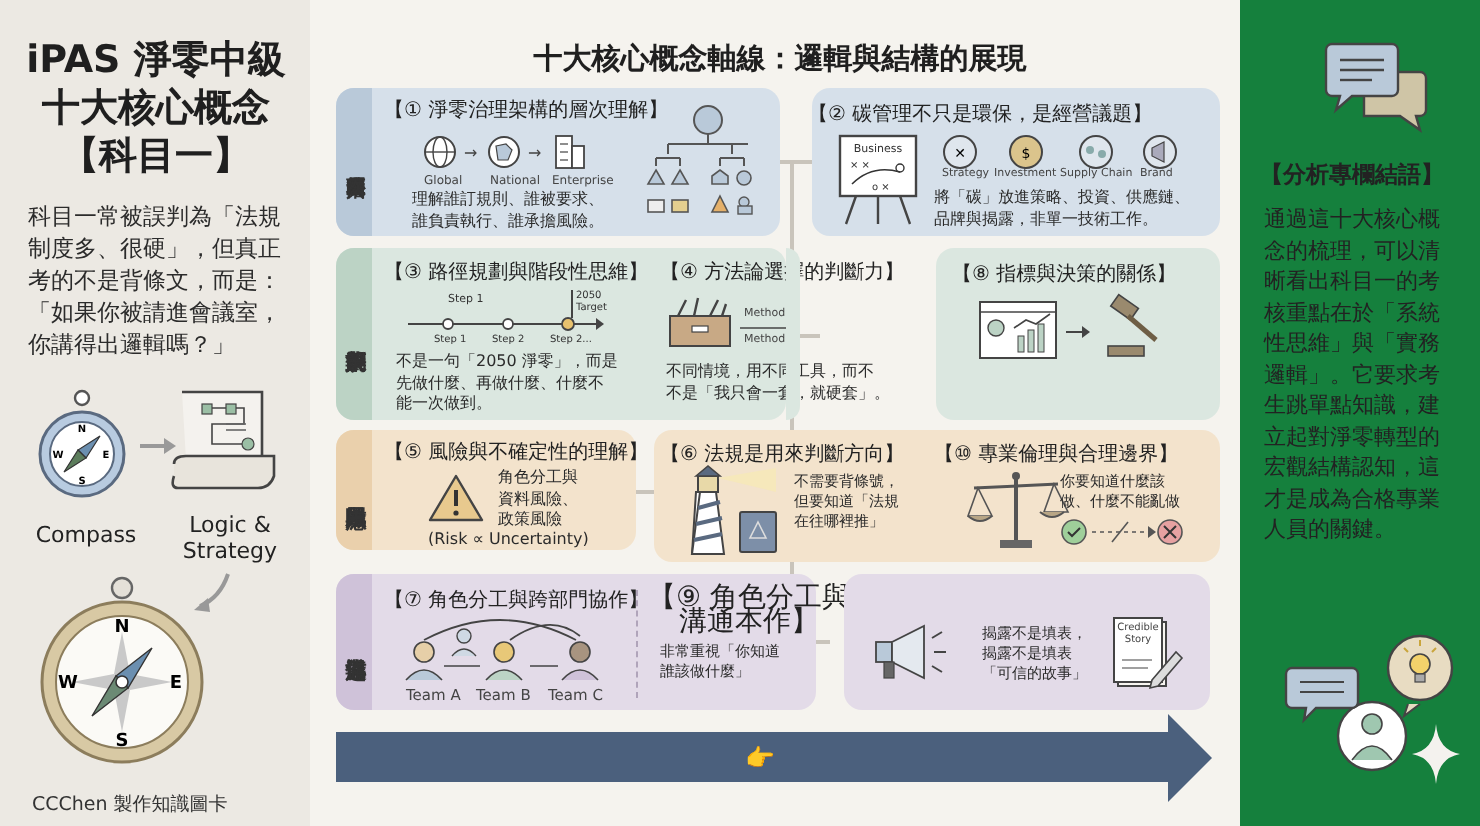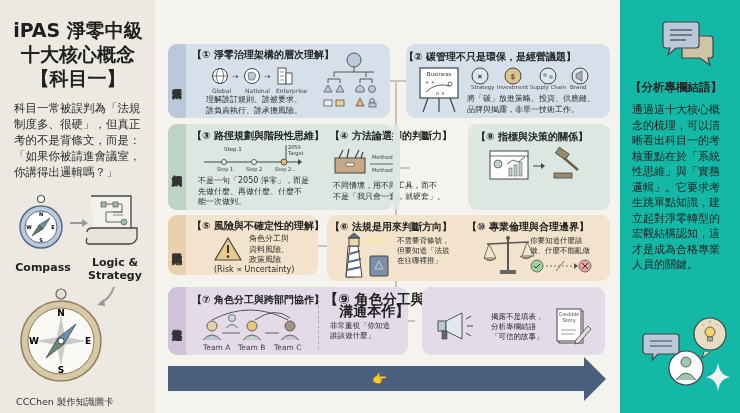--- a/index.html
+++ b/index.html
@@ -3,30 +3,30 @@
 <meta charset="utf-8">
 <style>
 *{box-sizing:border-box;margin:0;padding:0}
 html,body{width:740px;height:413px;overflow:hidden;background:#f5f3ee;font-family:"DejaVu Sans","Liberation Sans",sans-serif;color:#2b2b2b}
 .page{position:relative;width:740px;height:413px}
 
 .left{position:absolute;left:0;top:0;width:155px;height:413px;background:#ece9e3}
 .left .title{position:absolute;left:8px;top:18px;width:140px;text-align:center;font-weight:bold;font-size:19px;line-height:24px;color:#1f1f1f}
 .left .intro{position:absolute;left:14px;top:100px;width:128px;font-size:11.5px;line-height:16px;color:#2b2b2b}
 .left .credit{position:absolute;left:16px;top:396px;font-size:9.5px;color:#333}
-.lbl{position:absolute;font-weight:bold;font-size:10.5px;text-align:center;line-height:12px;color:#222}
-
-.right{position:absolute;left:620px;top:0;width:120px;height:413px;background:#14b8a6}
+.lbl{position:absolute;font-weight:normal;font-size:10.5px;text-align:center;line-height:12px;color:#222}
+
+.right{position:absolute;left:620px;top:0;width:120px;height:413px;background:#15803d}
 .right .rtitle{position:absolute;left:10px;top:80px;font-weight:bold;font-size:11.5px;color:#222}
 .right .rbody{position:absolute;left:12px;top:102px;width:96px;font-size:11px;line-height:15.5px;color:#222}
 
 .main-title{position:absolute;left:160px;top:20px;width:460px;text-align:center;font-weight:bold;font-size:14.5px;color:#1f1f1f}
 .box{position:absolute;border-radius:9px}
 .side{position:absolute;border-radius:9px 0 0 9px;font-weight:bold;font-size:10.5px;color:#333;display:flex;align-items:center;justify-content:center;writing-mode:vertical-rl;text-orientation:upright;letter-spacing:0px;line-height:11px}
-.btitle{position:absolute;font-weight:bold;font-size:10.5px;color:#222;white-space:nowrap}
+.btitle{position:absolute;font-weight:normal;font-size:10.5px;color:#222;white-space:nowrap}
 .btext{position:absolute;font-size:8.5px;line-height:11.5px;color:#2b2b2b}
 .small{position:absolute;font-size:6px;color:#444;white-space:nowrap}
 .vline{position:absolute;background:#c9c4bb;width:2px}
 .hline{position:absolute;background:#c9c4bb;height:2px}
 .arrow-bar{position:absolute;left:168px;top:366px;width:418px;height:25px;background:#4b607d}
 .arrow-head{position:absolute;left:584px;top:357px;width:0;height:0;border-top:22px solid transparent;border-bottom:22px solid transparent;border-left:22px solid #4b607d}
 .arrow-text{position:absolute;left:168px;top:366px;width:430px;height:25px;display:flex;align-items:center;justify-content:center;font-weight:bold;font-size:12px;color:#fff}
 svg{position:absolute;overflow:visible}
 </style>
 </head>
@@ -90,20 +90,21 @@
       <polygon points="28,74 40,54 46,60" fill="#6b8a74" stroke="#333" stroke-width="0.7"></polygon>
       <circle cx="43" cy="57" r="3" fill="#fff" stroke="#333" stroke-width="0.8"></circle>
       <text x="43" y="32" font-size="9" text-anchor="middle" font-weight="bold">N</text>
       <text x="43" y="89" font-size="9" text-anchor="middle" font-weight="bold">S</text>
       <text x="16" y="60" font-size="9" text-anchor="middle" font-weight="bold">W</text>
       <text x="70" y="60" font-size="9" text-anchor="middle" font-weight="bold">E</text>
     </svg>
     <div class="credit">CCChen 製作知識圖卡</div>
   </div>
 
+  <div class="main-title">十大核心概念軸線：邏輯與結構的展現</div>
 
   <div class="vline" style="left:395px;top:80px;height:270px"></div>
   <div class="hline" style="left:390px;top:80px;width:20px"></div>
   <div class="hline" style="left:390px;top:167px;width:20px"></div>
   <div class="hline" style="left:310px;top:245px;width:20px"></div>
   <div class="hline" style="left:395px;top:320px;width:20px"></div>
 
   <div class="box" style="left:168px;top:44px;width:222px;height:74px;background:#d6e0ea"></div>
   <div class="side" style="left:168px;top:44px;width:18px;height:74px;background:#b9c9d9;font-size:9.5px;line-height:10px">治理與策略層次</div>
   <div class="btitle" style="left:192px;top:48px;font-size:10px">【① 淨零治理架構的層次理解】</div>
@@ -323,21 +324,21 @@
 
   <div class="box" style="left:422px;top:287px;width:183px;height:68px;background:#e3dbe8"></div>
   <svg style="left:436px;top:311px" width="40" height="30" viewBox="0 0 40 30">
     <rect x="2" y="10" width="8" height="10" fill="#b9c9d9" stroke="#444" stroke-width="0.9"></rect>
     <polygon points="10,10 26,2 26,28 10,20" fill="#e4e9ef" stroke="#444" stroke-width="0.9"></polygon>
     <rect x="6" y="20" width="5" height="8" fill="#666" stroke="#444" stroke-width="0.6"></rect>
     <path d="M30 8 l5 -3 M31 15 h6 M30 22 l5 3" stroke="#444" stroke-width="1"></path>
   </svg>
   <div class="btext" style="left:491px;top:312px;font-size:7.5px;line-height:10px;text-align:left">
     <div>揭露不是填表，</div>
-    <div>分析專欄結語</div>
+    <div>揭露不是填表</div>
     <div>「可信的故事」</div>
   </div>
   <svg style="left:556px;top:308px" width="36" height="38" viewBox="0 0 36 38">
     <rect x="3" y="3" width="24" height="32" fill="#f7f5f0" stroke="#444" stroke-width="1"></rect>
     <rect x="1" y="1" width="24" height="32" fill="#fff" stroke="#444" stroke-width="1"></rect>
     <line x1="5" y1="22" x2="20" y2="22" stroke="#777" stroke-width="0.7"></line>
     <line x1="5" y1="26" x2="18" y2="26" stroke="#777" stroke-width="0.7"></line>
     <path d="M20 32 l12 -14 l3 3 l-12 14 l-4 1 z" fill="#ddd" stroke="#444" stroke-width="0.8"></path>
   </svg>
   <div class="small" style="left:558px;top:311px;font-size:5px;line-height:6px;text-align:center;width:22px">

